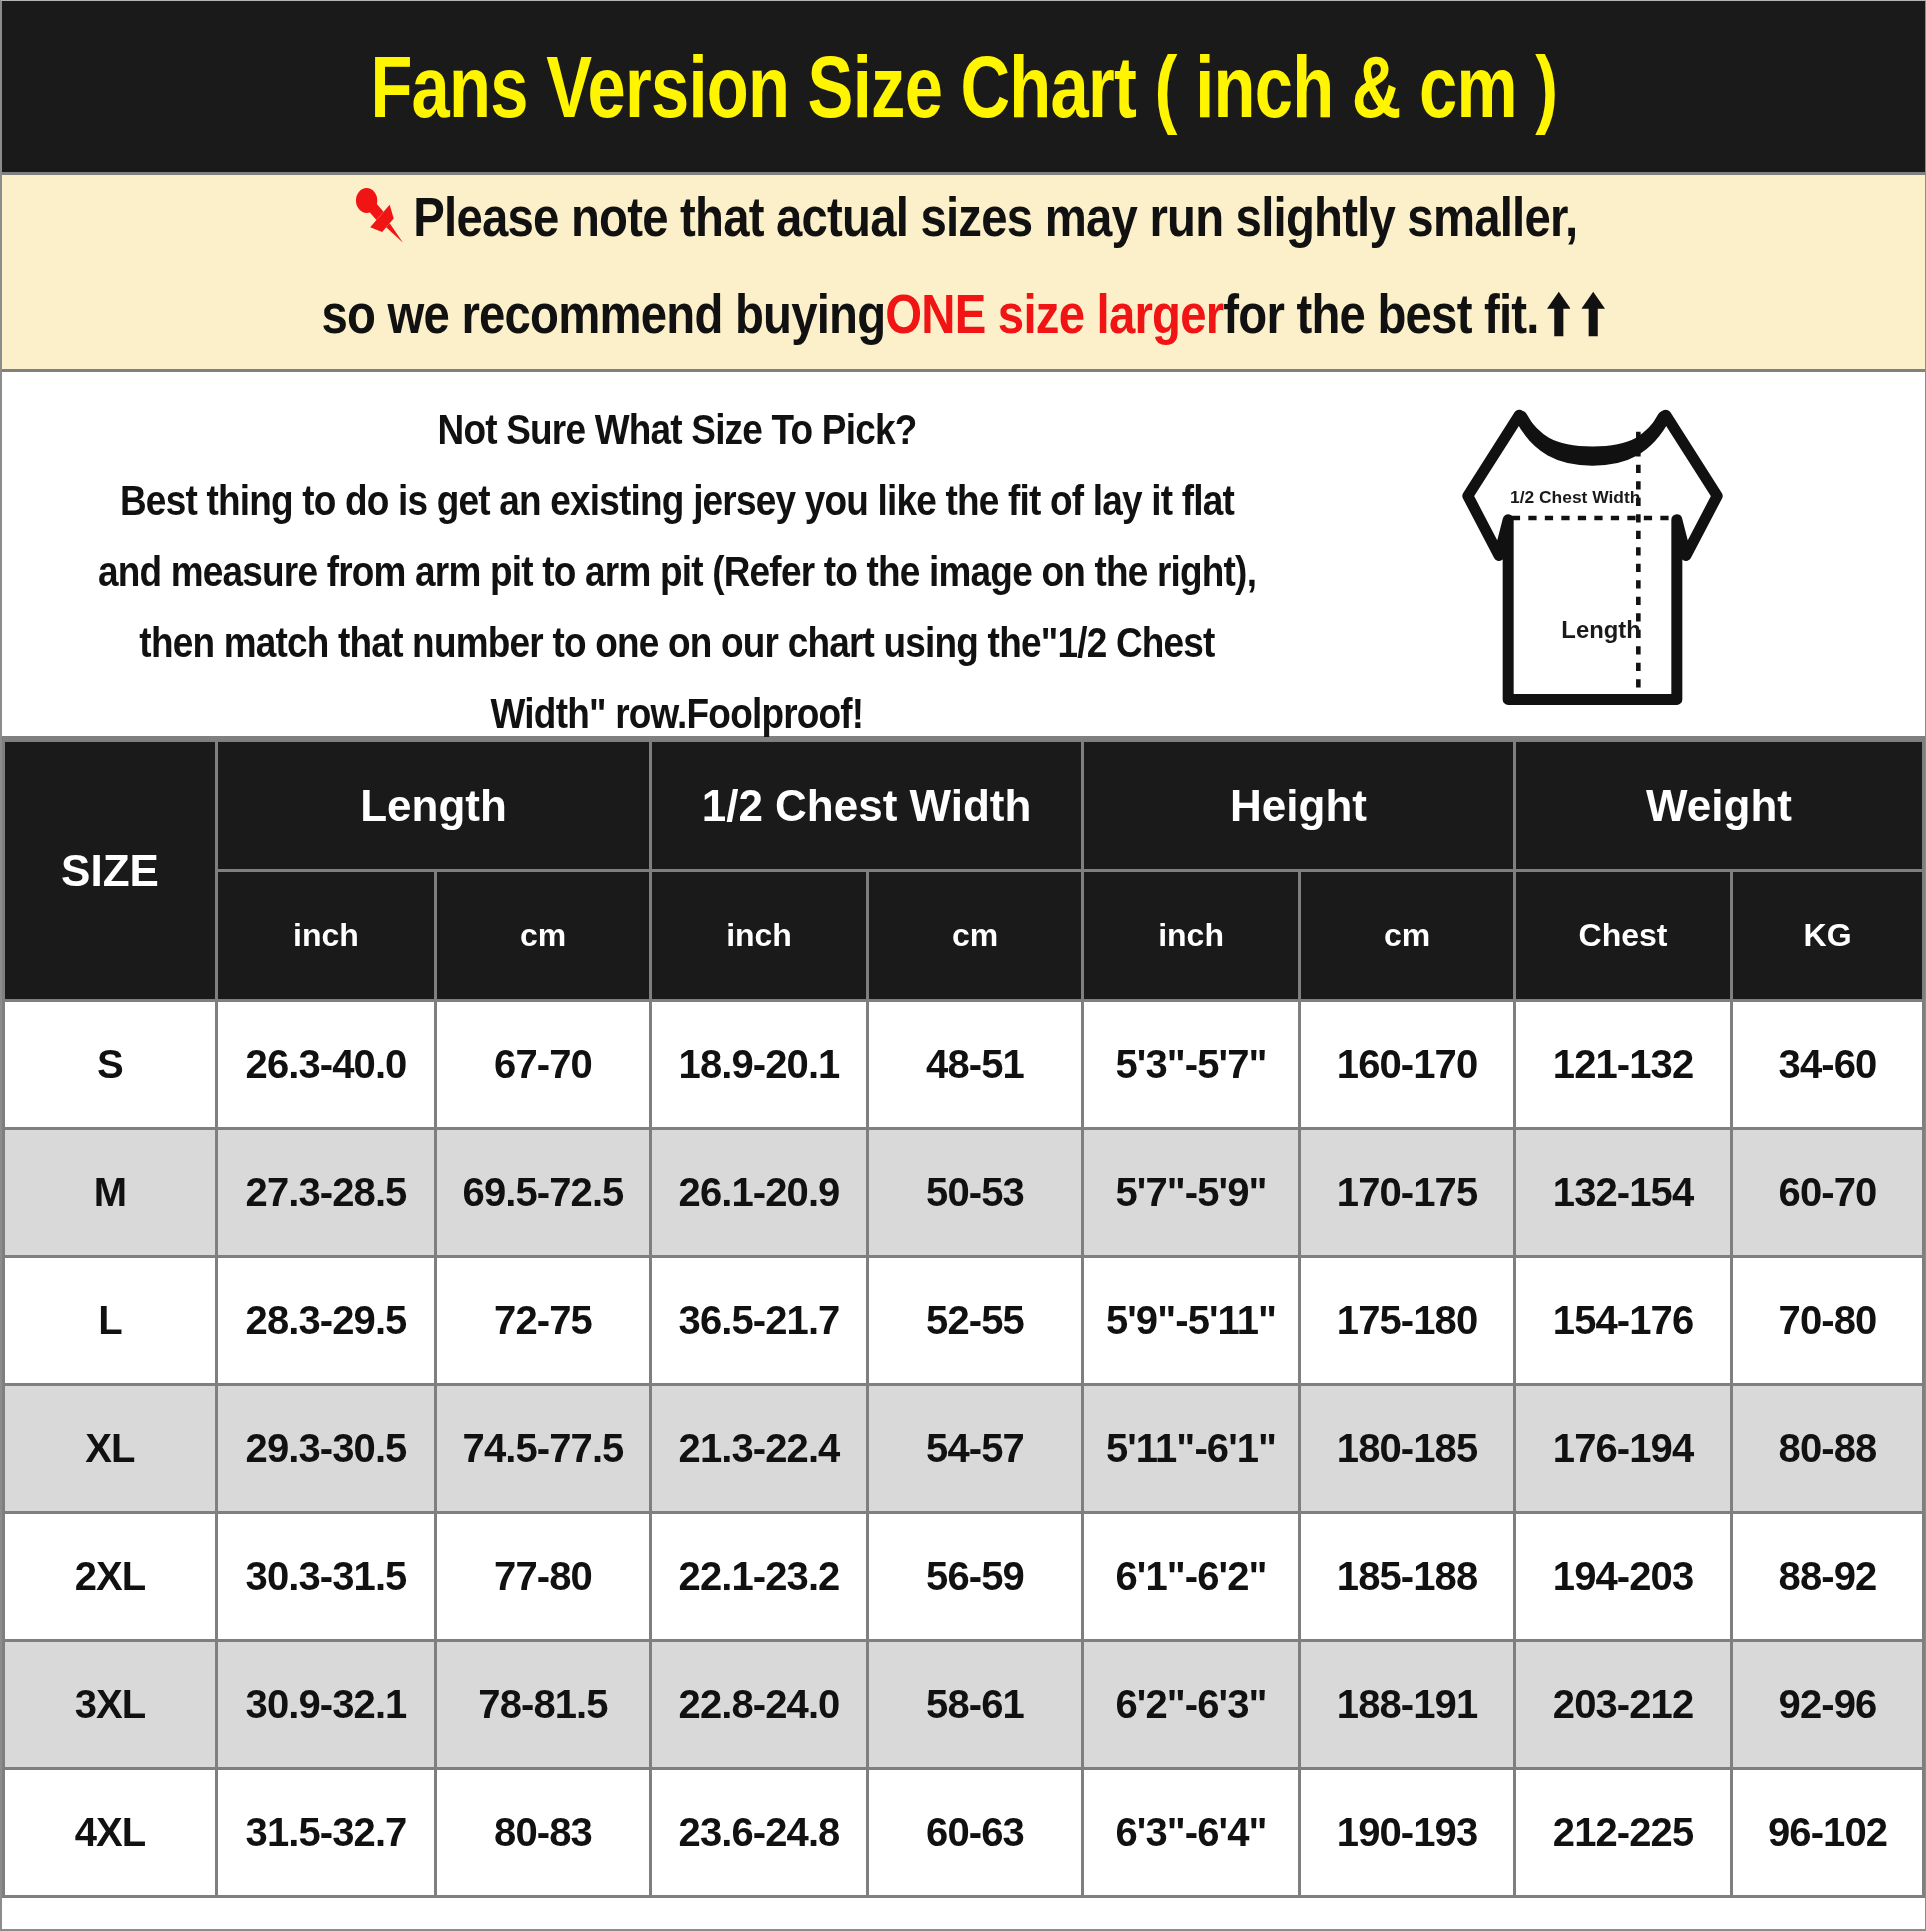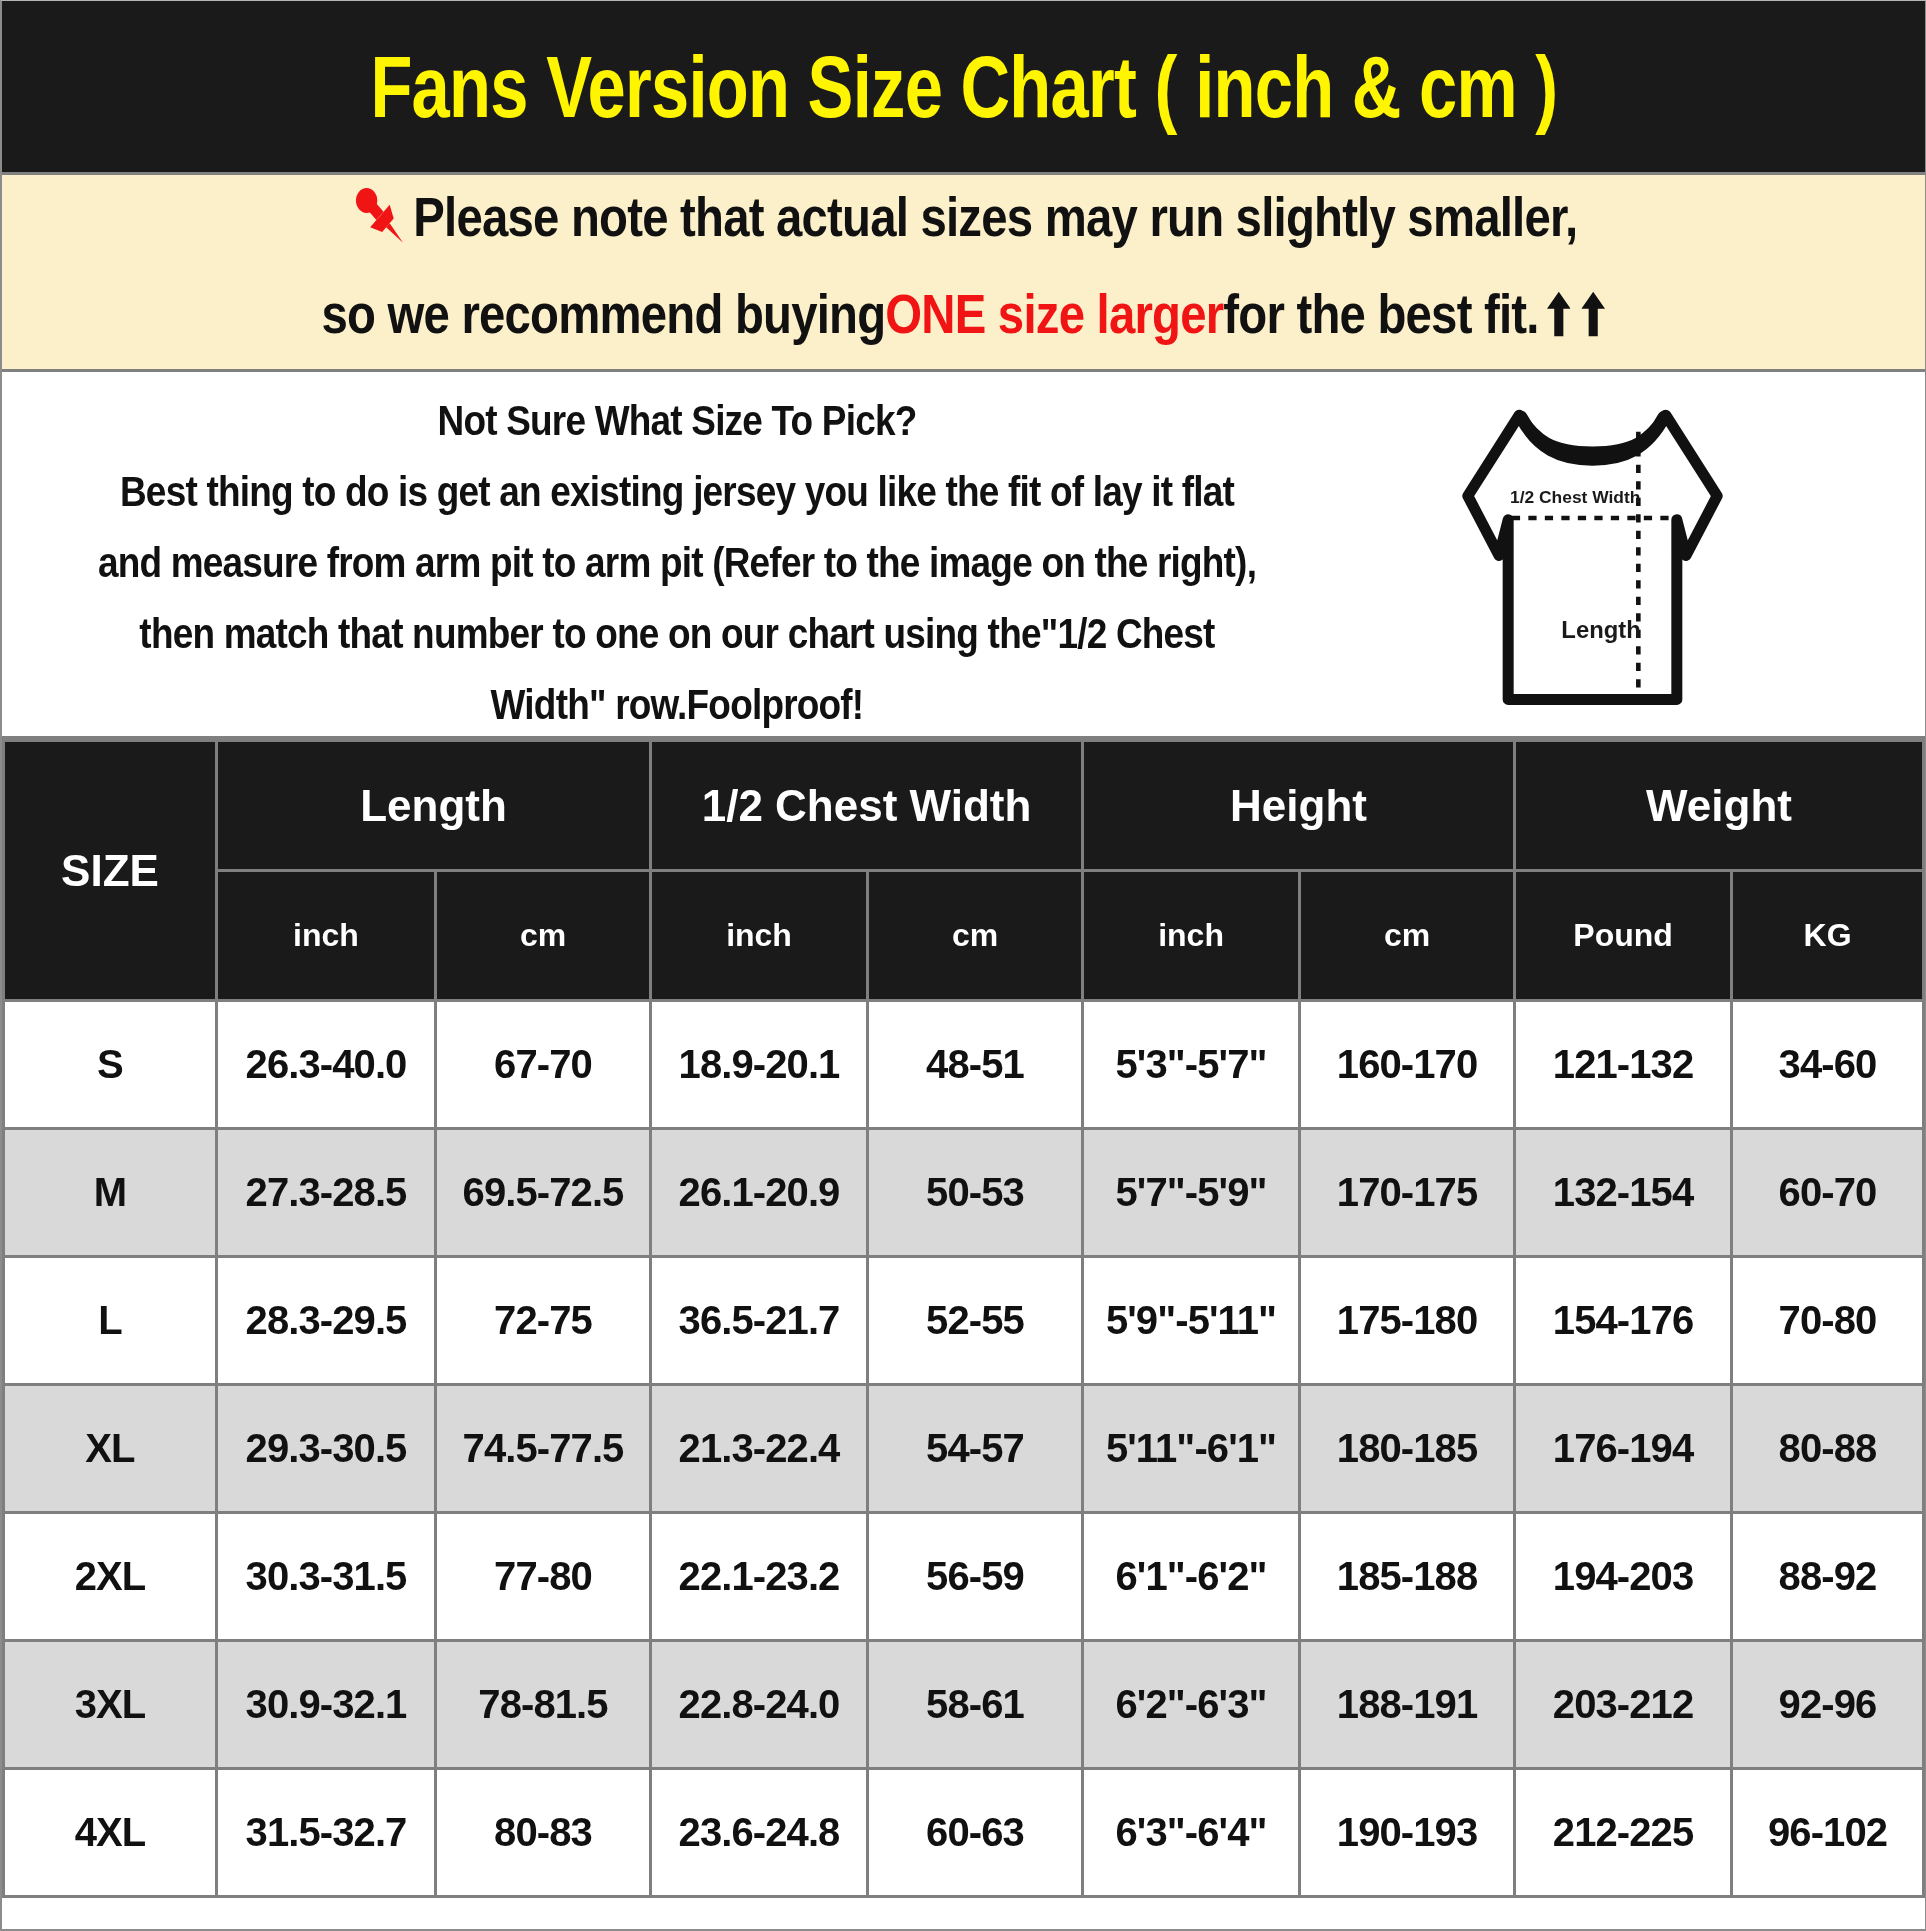--- a/index.html
+++ b/index.html
@@ -61,21 +61,21 @@
   
   .guide {
     position: relative;
     height: 367px;
     background: #ffffff;
     border-bottom: 3.7px solid #808080;
   }
   .guide-text {
     position: absolute;
     left: 0;
-    top: 13px;
+    top: 22px;
     width: 1350px;
   }
   .guide-text p {
     margin: 0;
     font-size: 42px;
     line-height: 71px;
     text-align: center;
     white-space: nowrap;
     transform: scaleX(0.88);
     letter-spacing: -0.9px;
@@ -199,21 +199,21 @@
         <th colspan="2">Height</th>
         <th colspan="2">Weight</th>
       </tr>
       <tr class="sub-row">
         <th>inch</th>
         <th>cm</th>
         <th>inch</th>
         <th>cm</th>
         <th>inch</th>
         <th>cm</th>
-        <th>Pound</th>
+        <th>Chest</th>
         <th>KG</th>
       </tr>
     </thead>
     <tbody>
         <tr>
           <td>S</td>
           <td>26.3-40.0</td>
           <td>67-70</td>
           <td>18.9-20.1</td>
           <td>48-51</td>

